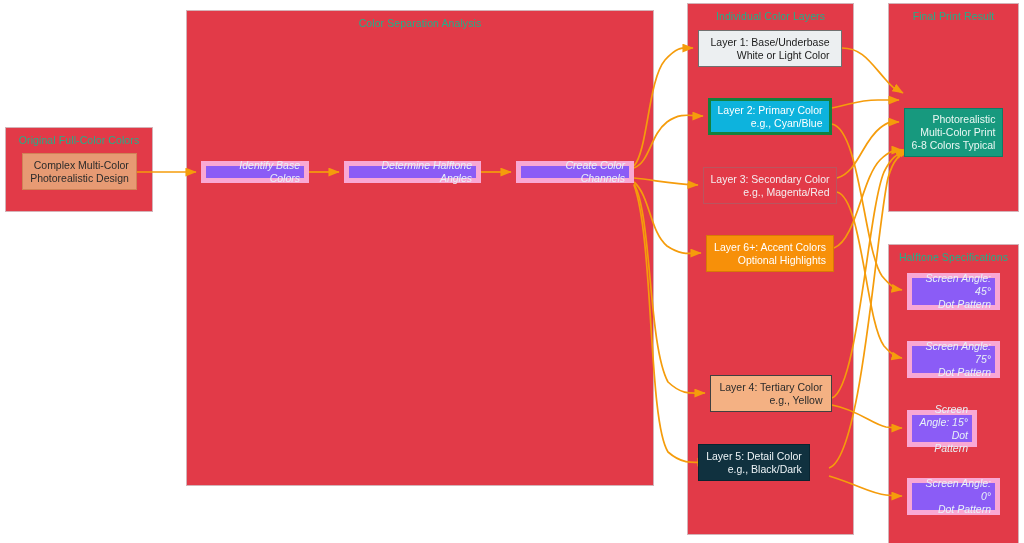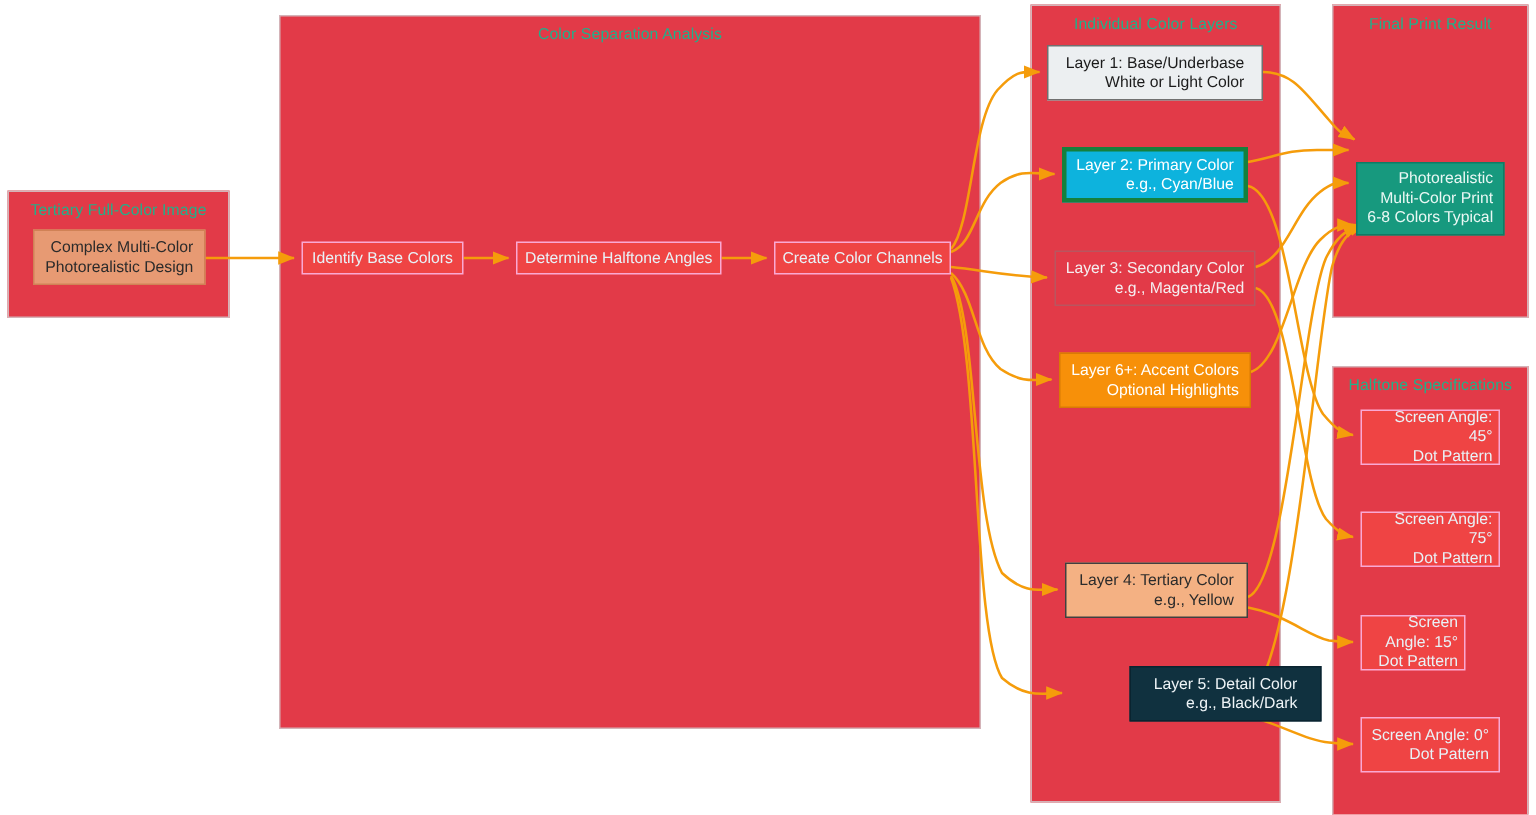--- a/index.html
+++ b/index.html
@@ -46,37 +46,37 @@
     justify-content: center;
     text-align: right;
     font-size: 10.5px;
     line-height: 13px;
     z-index: 10;
     padding: 2px 4px;
   }
   .node span { display: block; white-space: pre-line; }
 
   
-  .n-blue    { background: #ef4444; border: 1px solid #f9a8d4; color: #e8f2f7; }
+  .n-blue    { background: #8b5cf6; border: 5px solid #f9a8d4; color: #e8f2f7; font-style: italic; }
   .n-cyan    { background: #0db3dd; border: 3px solid #15803d; color: #ffffff; }
   .n-lightgray{ background: #eceff1; border: 1px solid #707070; color: #1b1b1b; }
   .n-transparent { background: transparent; border: 1px solid #b9555f; color: #f4eef0; }
   .n-orange  { background: #f79009; border: 1px solid #d87a05; color: #ffffff; }
   .n-peach   { background: #f4b183; border: 1px solid #404040; color: #2b2b2b; }
   .n-darknav { background: #10313f; border: 1px solid #0a2430; color: #eef4f7; }
   .n-teal    { background: #17997e; border: 1px solid #0f7b64; color: #eaf8f4; }
   .n-salmon  { background: #e79a73; border: 1px solid #d08256; color: #2b2b2b; }
 </style>
 </head>
 <body>
 
 <div id="canvas">
 
   <div class="cluster" id="cl-original" style="left: 5px; top: 127px; width: 148px; height: 85px; background: rgb(226, 58, 72);">
-    <div class="cluster-title" style="color: rgb(33, 176, 138);">Tertiary Full-Color Image</div>
+    <div class="cluster-title" style="color: rgb(33, 176, 138);">Original Full-Color Colors</div>
   </div>
   <div class="cluster" id="cl-analysis" style="left: 186px; top: 10px; width: 468px; height: 476px; background: rgb(226, 58, 72);">
     <div class="cluster-title" style="color: rgb(33, 176, 138);">Color Separation Analysis</div>
   </div>
   <div class="cluster" id="cl-layers" style="left: 687px; top: 3px; width: 167px; height: 532px; background: rgb(226, 58, 72);">
     <div class="cluster-title" style="color: rgb(33, 176, 138);">Individual Color Layers</div>
   </div>
   <div class="cluster" id="cl-final" style="left: 888px; top: 3px; width: 131px; height: 209px; background: rgb(226, 58, 72);">
     <div class="cluster-title" style="color: rgb(33, 176, 138);">Final Print Result</div>
   </div>
@@ -140,21 +140,21 @@
 e.g., Magenta/Red</span>
   </div>
   <div class="node n-orange" id="nd-layer6" style="left: 706px; top: 235px; width: 128px; height: 37px;">
     <span>Layer 6+: Accent Colors
 Optional Highlights</span>
   </div>
   <div class="node n-peach" id="nd-layer4" style="left: 710px; top: 375px; width: 122px; height: 37px;">
     <span>Layer 4: Tertiary Color
 e.g., Yellow</span>
   </div>
-  <div class="node n-darknav" id="nd-layer5" style="left: 753px; top: 444px; width: 128px; height: 37px;">
+  <div class="node n-darknav" id="nd-layer5" style="left: 698px; top: 444px; width: 112px; height: 37px;">
     <span>Layer 5: Detail Color
 e.g., Black/Dark</span>
   </div>
 
   <div class="node n-teal" id="nd-print" style="left: 904px; top: 97px; width: 99px; height: 49px; margin-top: 11px;">
     <span>Photorealistic
 Multi-Color Print
 6-8 Colors Typical</span>
   </div>
 

